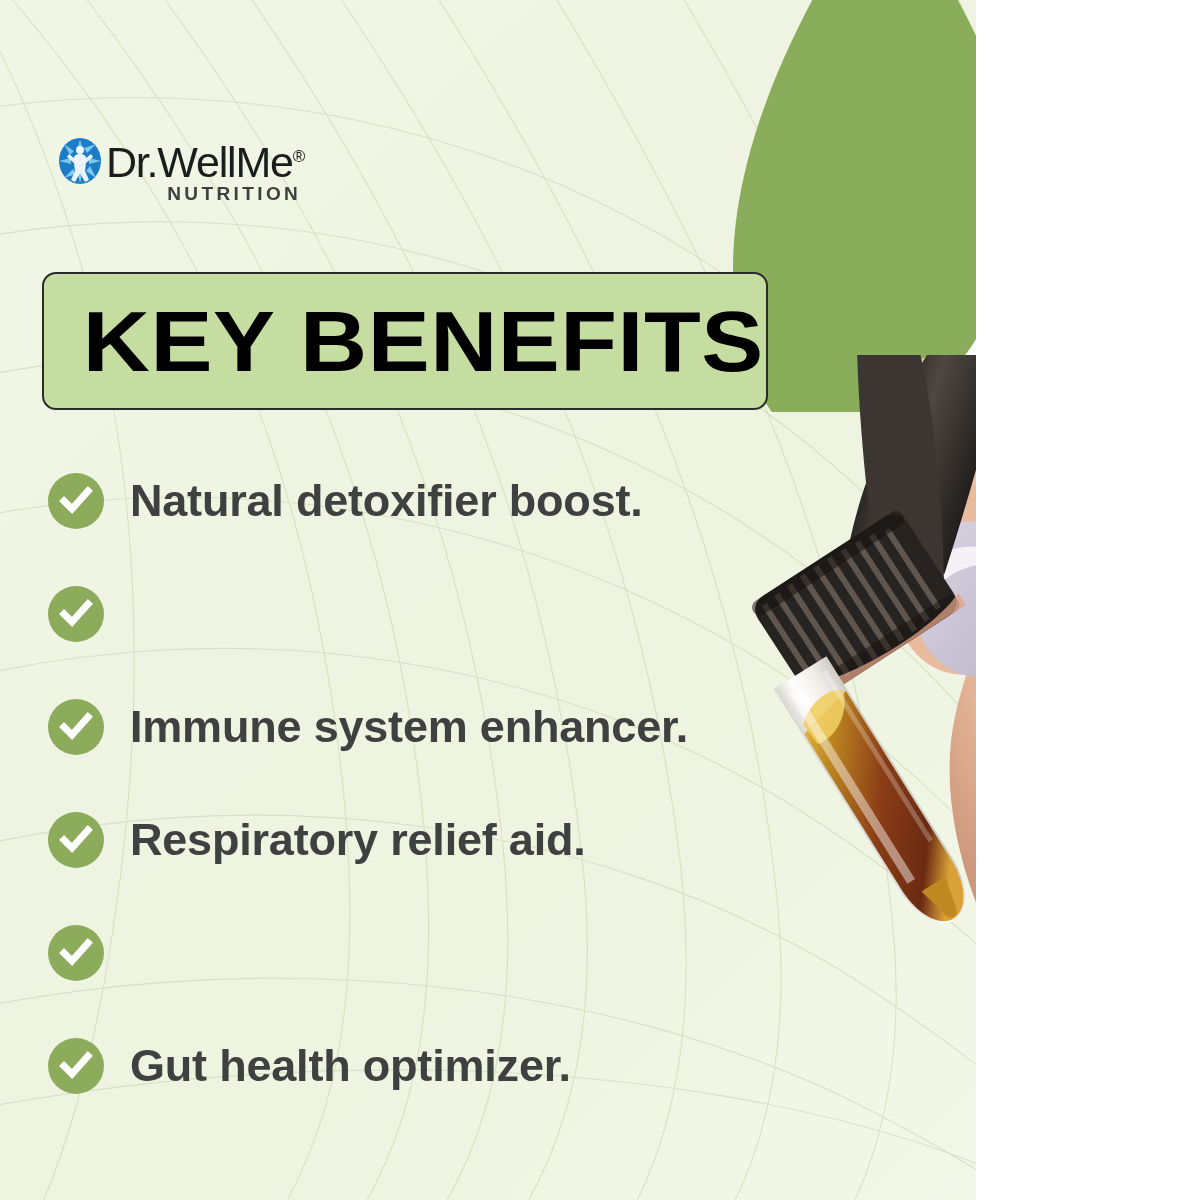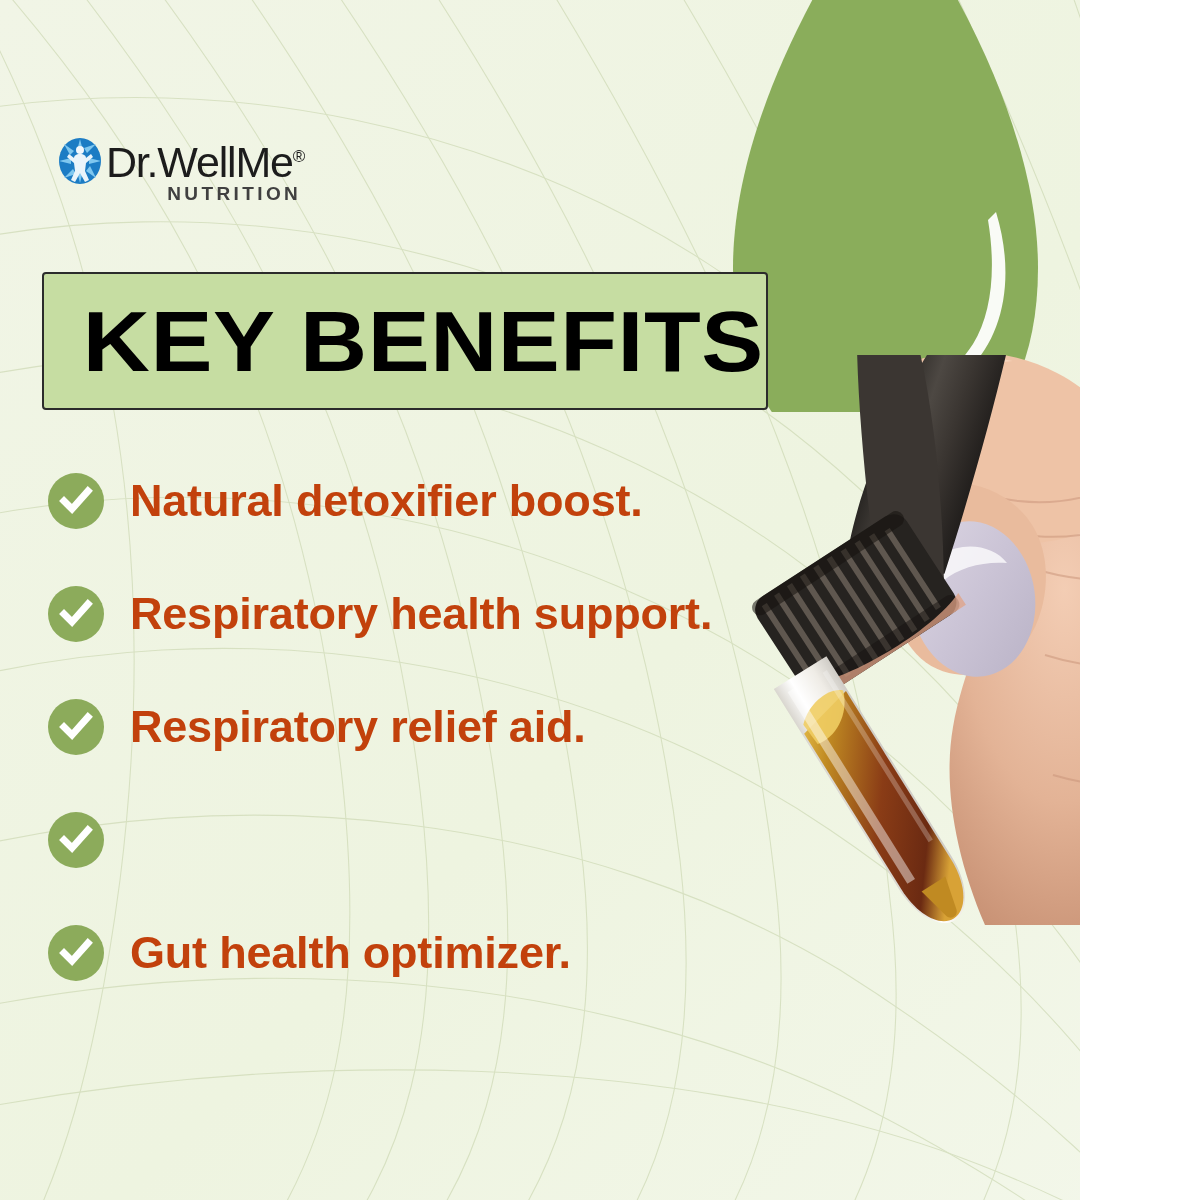--- a/index.html
+++ b/index.html
@@ -2,21 +2,21 @@
 <html><head>
 <meta charset="utf-8">
 <style>
   html, body {
     margin: 0;
     padding: 0;
     background: #ffffff;
   }
   #canvas {
     position: relative;
-    width: 1080px;
+    width: 976px;
     height: 1200px;
     overflow: hidden;
     background: #eff4e2;
     font-family: "Liberation Sans", sans-serif;
   }
 
   
   .bg-lines {
     position: absolute;
     inset: 0;
@@ -89,21 +89,21 @@
 
   
   .title-box {
     position: absolute;
     left: 42px;
     top: 272px;
     width: 726px;
     height: 138px;
     background: #c6dda2;
     border: 2px solid #2b2b2b;
-    border-radius: 4px;
+    border-radius: 14px;
     box-sizing: border-box;
     display: flex;
     align-items: center;
     justify-content: center;
     padding-left: 36px;
   }
   .title-text {
     font-family: "Liberation Sans Narrow", "Liberation Sans", sans-serif;
     font-size: 86px;
     font-weight: 700;
@@ -139,21 +139,21 @@
     align-items: center;
     justify-content: center;
   }
   .check-badge svg { display: block; }
 
   .benefit-label {
     margin-left: 26px;
     font-family: "Liberation Sans Narrow", "Liberation Sans", sans-serif;
     font-size: 45px;
     font-weight: 700;
-    color: #c2410c;
+    color: #404040;
     letter-spacing: -0.2px;
     white-space: nowrap;
     line-height: 48px;
   }
 </style>
 </head>
 <body>
 
 <div id="canvas">
 
@@ -324,23 +324,30 @@
       </span>
       <span class="benefit-label">Natural detoxifier boost.</span>
     </div>
 
     <div class="benefit-row">
       <span class="check-badge">
         <svg width="34" height="34" viewBox="0 0 34 34">
             <path d="M5,17 L13,25 L29,7" stroke="#ffffff" stroke-width="7" fill="none" stroke-linecap="square"></path>
           </svg>
       </span>
-      <span class="benefit-label">Respiratory health support.</span>
-    </div>
-
+    </div>
+
+    <div class="benefit-row">
+      <span class="check-badge">
+        <svg width="34" height="34" viewBox="0 0 34 34">
+            <path d="M5,17 L13,25 L29,7" stroke="#ffffff" stroke-width="7" fill="none" stroke-linecap="square"></path>
+          </svg>
+      </span>
+      <span class="benefit-label">Immune system enhancer.</span>
+    </div>
 
     <div class="benefit-row">
       <span class="check-badge">
         <svg width="34" height="34" viewBox="0 0 34 34">
             <path d="M5,17 L13,25 L29,7" stroke="#ffffff" stroke-width="7" fill="none" stroke-linecap="square"></path>
           </svg>
       </span>
       <span class="benefit-label">Respiratory relief aid.</span>
     </div>
 

